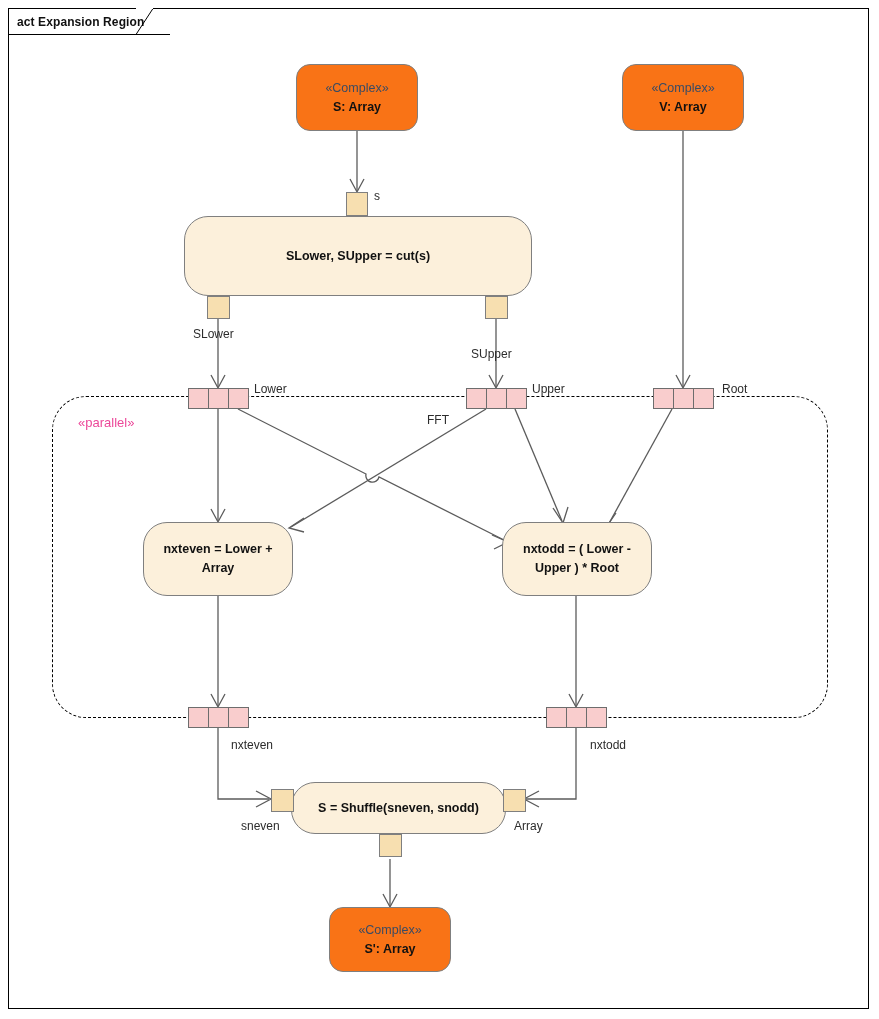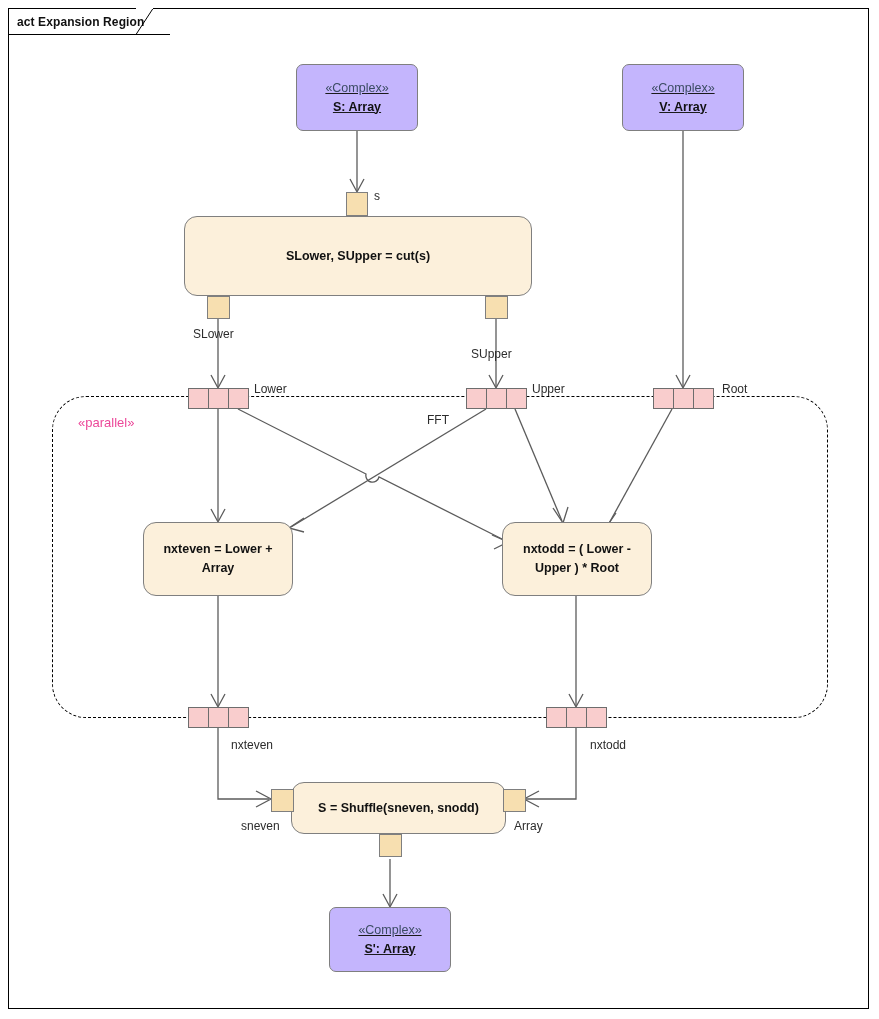--- a/index.html
+++ b/index.html
@@ -51,49 +51,48 @@
     position: absolute;
     top: 8px;
     height: 27px;
     width: 22px;
     overflow: hidden;
   }
   
   .objnode {
     position: absolute;
     box-sizing: border-box;
-    background: #c4b5fd;
+    background: #f97316;
     border: 1px solid #7f7f7f;
-    border-radius: 7px;
+    border-radius: 14px;
     display: flex;
     flex-direction: column;
     align-items: center;
     justify-content: center;
     color: #1b1b1b;
     font-size: 12.5px;
     line-height: 1.45;
-    text-decoration: underline;
   }
   .objnode .stereo {
     color: #3b4b63;
     font-weight: normal;
     font-size: 12.5px;
   }
   .objnode .nm {
     font-weight: bold;
     font-size: 12.5px;
     color: #111;
   }
   
   .action {
     position: absolute;
     box-sizing: border-box;
     background: #fcf0db;
     border: 1px solid #7f7f7f;
-    border-radius: 13px;
+    border-radius: 24px;
     display: flex;
     align-items: center;
     justify-content: center;
     text-align: center;
     font-size: 12.5px;
     font-weight: bold;
     color: #111111;
     line-height: 1.5;
     padding: 0 10px;
   }

